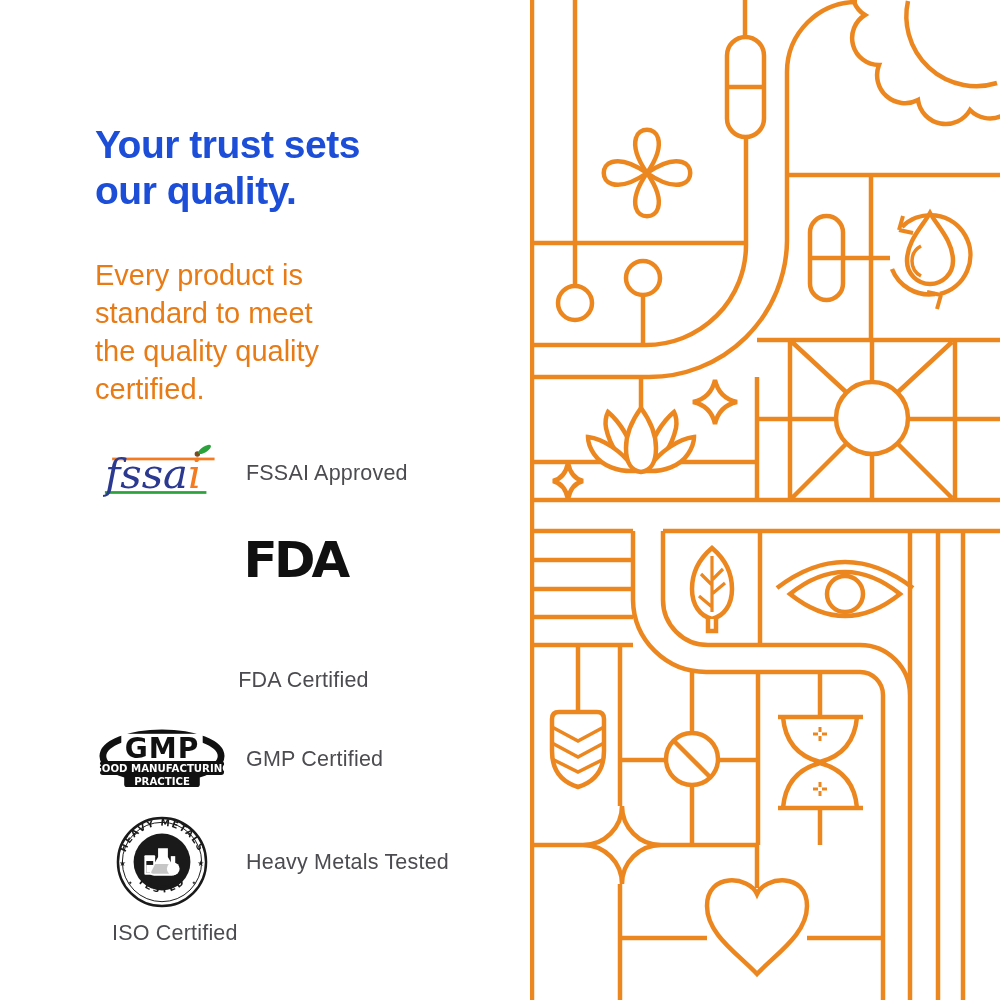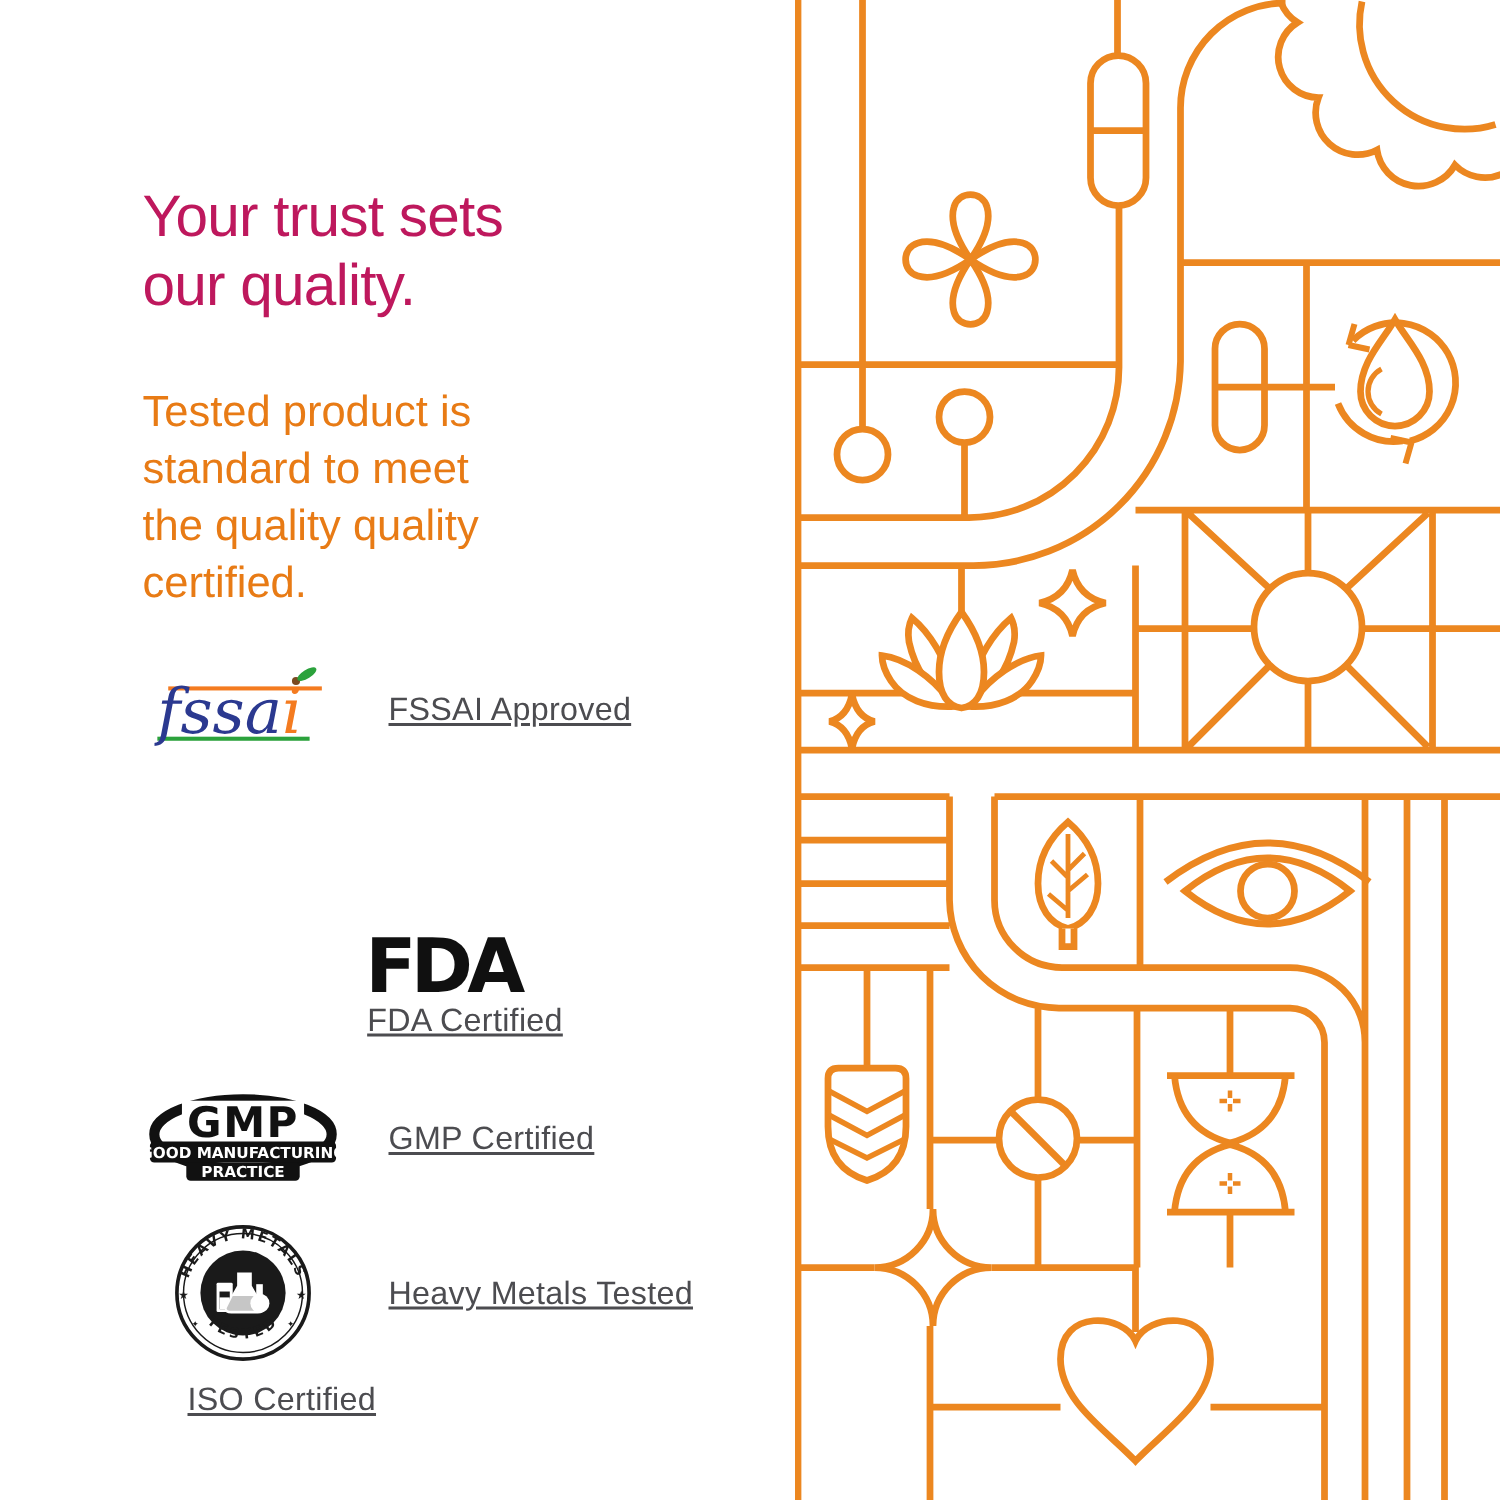--- a/index.html
+++ b/index.html
@@ -2,47 +2,47 @@
 <html><head>
 <meta charset="utf-8">
 <style>
   html,body{margin:0;padding:0;}
   body{
     width:1000px;height:1000px;position:relative;background:#ffffff;
     font-family:"Liberation Sans", sans-serif;overflow:hidden;
   }
   .content{position:absolute;left:95px;top:122px;width:400px;}
   .headline{
-    color:#be185d;font-weight:normal;font-size:39px;line-height:46px;
+    color:#1d4ed8;font-weight:bold;font-size:39px;line-height:46px;
     letter-spacing:-0.5px;margin:0 0 42px 0;
   }
   .subtitle{
     color:#E87B15;font-weight:400;font-size:29px;line-height:38px;
     margin:0 0 36px 0;
   }
   .cert-list{display:flex;flex-direction:column;}
   .cert-row{display:flex;align-items:center;}
-  .logo-cell{width:134px;display:flex;justify-content:center;align-items:flex-end;flex:0 0 134px;}
-  .cert-label{color:#4C4C50;font-size:21.5px;margin-left:30px;letter-spacing:0.2px;text-decoration:underline;}
+  .logo-cell{width:134px;display:flex;justify-content:center;align-items:flex-start;flex:0 0 134px;}
+  .cert-label{color:#4C4C50;font-size:21.5px;margin-left:17px;letter-spacing:0.2px;}
   .row-fssai{margin-bottom:32px;}
   .row-fda{margin-bottom:36px;flex-direction:column;}
   .row-gmp{margin-bottom:26px;}
   .row-heavy{margin-bottom:12px;}
   .artwork{position:absolute;left:530px;top:0;width:470px;height:1000px;}
 </style>
 </head>
 <body>
 
 <div class="content">
   <h1 class="headline">
     <span>Your trust sets</span><br>
     <span>our quality.</span>
   </h1>
   <p class="subtitle">
-    <span>Tested product is</span><br>
+    <span>Every product is</span><br>
     <span>standard to meet</span><br>
     <span>the quality quality</span><br>
     <span>certified.</span>
   </p>
 
   <div class="cert-list">
 
     <div class="cert-row row-fssai">
       <div class="logo-cell">
         <svg width="118" height="58" viewBox="0 0 130 64">

